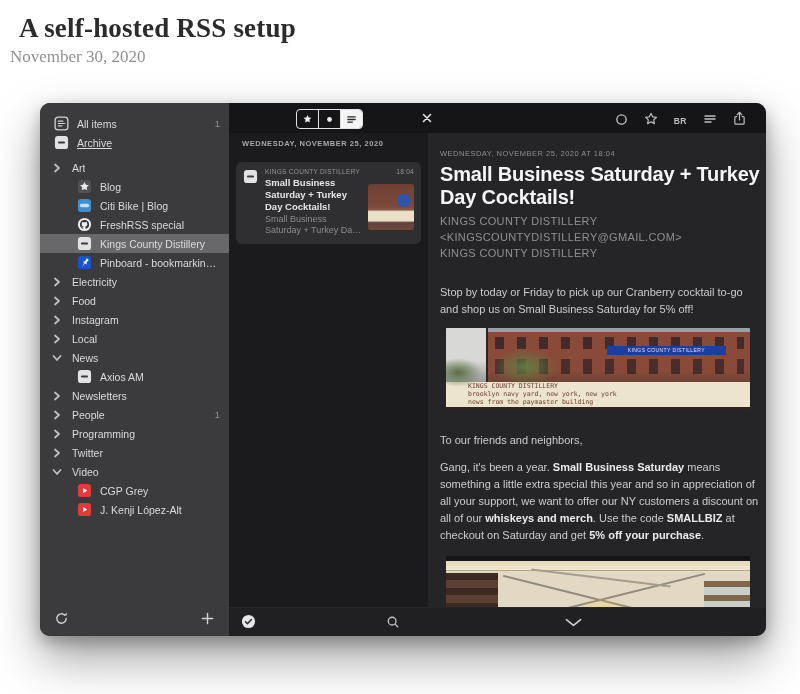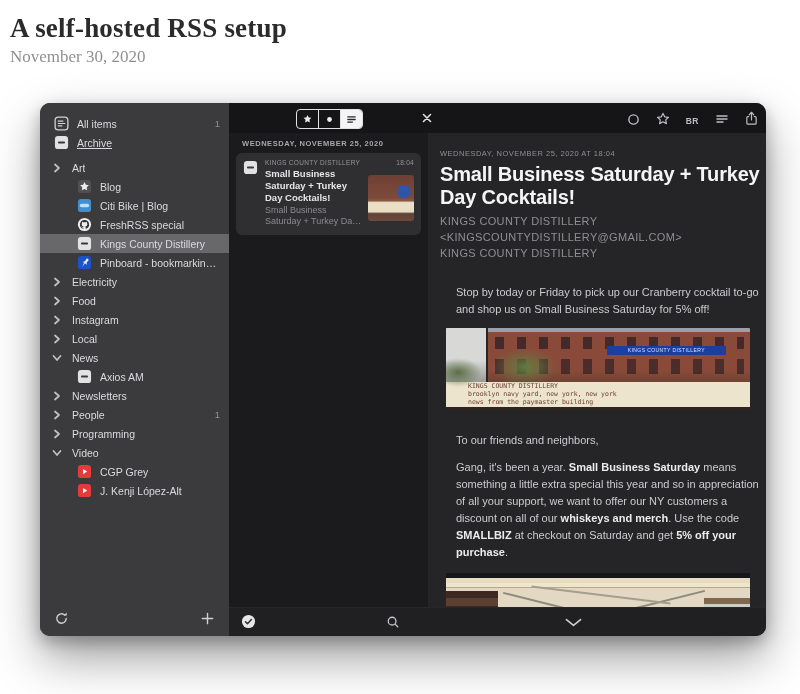--- a/index.html
+++ b/index.html
@@ -1,18 +1,18 @@
 <!DOCTYPE html>
 <html><head>
 <meta charset="utf-8">
 <style>
   html,body{margin:0;padding:0;width:800px;height:694px;background:#fff;overflow:hidden;
     font-family:"Liberation Sans",sans-serif;}
   .blog-title{font-family:"Liberation Serif",serif;font-size:27px;font-weight:700;color:#2b2b2b;
-    margin:13px 0 3px 10px;letter-spacing:.2px;}
+    margin:13px 0 3px 19px;letter-spacing:.2px;}
   .blog-date{font-family:"Liberation Serif",serif;font-size:17px;color:#909090;margin-left:10px;}
 
   
   .win{position:relative;margin:36px 0 0 40px;width:726px;height:533px;border-radius:10px;
     overflow:hidden;display:flex;background:#252527;
     box-shadow:0 22px 48px rgba(0,0,0,.38),0 6px 16px rgba(0,0,0,.26);}
 
   
   .side{width:189px;background:#3b3b3d;display:flex;flex-direction:column;flex-shrink:0;}
   .side-head{position:relative;padding-top:11px;text-align:center;}
@@ -36,27 +36,27 @@
 
   
   .content{flex:1;display:flex;flex-direction:column;min-width:0;}
   .tbar{height:30px;background:#151517;position:relative;flex-shrink:0;}
   .seg-ctl{position:absolute;left:67px;top:6px;height:18px;display:flex;
     border:1px solid #e2e2e4;border-radius:4px;overflow:hidden;}
   .seg{width:21px;display:flex;align-items:center;justify-content:center;border-right:1px solid #e2e2e4;}
   .seg:last-child{border-right:none;}
   .seg.sel{background:#f4f4f4;}
   .tb-close{position:absolute;left:192px;top:9px;display:flex;}
-  .tb-right{position:absolute;right:8px;top:8px;display:flex;align-items:center;gap:16px;}
+  .tb-right{position:absolute;right:20px;top:8px;display:flex;align-items:center;gap:16px;}
   .tb-br{font-size:8.5px;font-weight:700;color:#bdbdc2;letter-spacing:.5px;}
 
   .main{flex:1;display:flex;min-height:0;}
   .listcol{width:199px;background:#1b1b1d;flex-shrink:0;}
   .list-date{font-size:7.5px;font-weight:700;letter-spacing:.55px;color:#a6a6ab;
-    padding:6px 0 5px 13px;}
+    padding:6px 0 14px 13px;}
   .card{margin:0 7px;background:#2f2f31;border-radius:6px;padding:6px 7px 7px 7px;display:flex;gap:6px;}
   .card-left{width:16px;padding-top:1px;flex-shrink:0;}
   .card-main{flex:1;min-width:0;}
   .card-head{display:flex;justify-content:space-between;font-size:6.5px;color:#96969b;
     letter-spacing:.3px;white-space:nowrap;}
   .card-body{display:flex;gap:5px;margin-top:2px;}
   .card-text{flex:1;min-width:0;}
   .card-title{font-size:9.5px;font-weight:700;color:#e6e6e8;line-height:1.25;}
   .card-prev{font-size:9px;color:#8b8b90;line-height:1.28;margin-top:1px;display:-webkit-box;
     -webkit-line-clamp:2;-webkit-box-orient:vertical;overflow:hidden;}
@@ -65,21 +65,21 @@
      radial-gradient(circle at 78% 36%, #2e55a8 0 14%, rgba(46,85,168,0) 15%),
      linear-gradient(180deg,#6e4034 0%,#7d4a3a 50%,#8a5a46 56%,#ece2c8 60%,#e8ddc2 80%,#5f4238 84%,#70483c 100%);}
 
   .reader{flex:1;background:#252527;padding:16px 14px 0 12px;overflow:hidden;min-width:0;}
   .rd-date{font-size:7.5px;color:#8f8f94;letter-spacing:.5px;}
   .rd-title{font-size:20px;font-weight:700;color:#f5f5f7;line-height:1.15;margin:5px 0 5px;
     letter-spacing:-.2px;width:320px;}
   .rd-author,.rd-src{font-size:11px;color:#8f8f94;letter-spacing:.35px;line-height:1.45;}
   .rd-body{margin-top:22px;font-size:11px;color:#ccccd0;line-height:1.55;width:322px;}
   .rd-body .b{font-weight:700;color:#ebebee;}
-  .rd-p{margin:0 0 10px 16px;}
+  .rd-p{margin:0 0 10px 0;}
 
   .photo1{width:304px;margin:4px 0 0 6px;border-radius:1px;overflow:hidden;}
   .p1-img{height:54px;position:relative;
     background:linear-gradient(180deg,#9aa0a6 0 7%,#8a4a3a 7% 78%,#6e4434 100%);}
   .p1-white{position:absolute;left:0;top:0;width:13%;height:100%;
     background:linear-gradient(180deg,#d8d8d6 0 60%,#9a9a98 100%);border-right:2px solid #26262a;}
   .p1-win1{position:absolute;left:16%;right:2%;top:16%;height:24%;
     background:repeating-linear-gradient(90deg,rgba(22,20,32,.6) 0 9px,rgba(0,0,0,0) 9px 22px);}
   .p1-win2{position:absolute;left:16%;right:2%;top:58%;height:28%;
     background:repeating-linear-gradient(90deg,rgba(22,20,32,.55) 0 9px,rgba(0,0,0,0) 9px 22px);}
@@ -264,20 +264,28 @@
           <span class="lab">People</span>
           <span class="count">1</span>
         </div>
         <div class="row kind-cat">
           <span class="ic">
             <svg viewBox="0 0 10 10" width="10" height="10">
               <path d="M3 1.5L7 5 3 8.5" fill="none" stroke="#c2c2c6" stroke-width="1.7" stroke-linecap="round" stroke-linejoin="round"></path>
             </svg>
           </span>
           <span class="lab">Programming</span>
+        </div>
+        <div class="row kind-cat">
+          <span class="ic">
+            <svg viewBox="0 0 10 10" width="10" height="10">
+              <path d="M3 1.5L7 5 3 8.5" fill="none" stroke="#c2c2c6" stroke-width="1.7" stroke-linecap="round" stroke-linejoin="round"></path>
+            </svg>
+          </span>
+          <span class="lab">Twitter</span>
         </div>
         <div class="row kind-cat">
           <span class="ic">
             <svg viewBox="0 0 10 10" width="10" height="10">
               <path d="M1.5 3L5 7 8.5 3" fill="none" stroke="#c2c2c6" stroke-width="1.7" stroke-linecap="round" stroke-linejoin="round"></path>
             </svg>
           </span>
           <span class="lab">Video</span>
         </div>
         <div class="row kind-feed">

